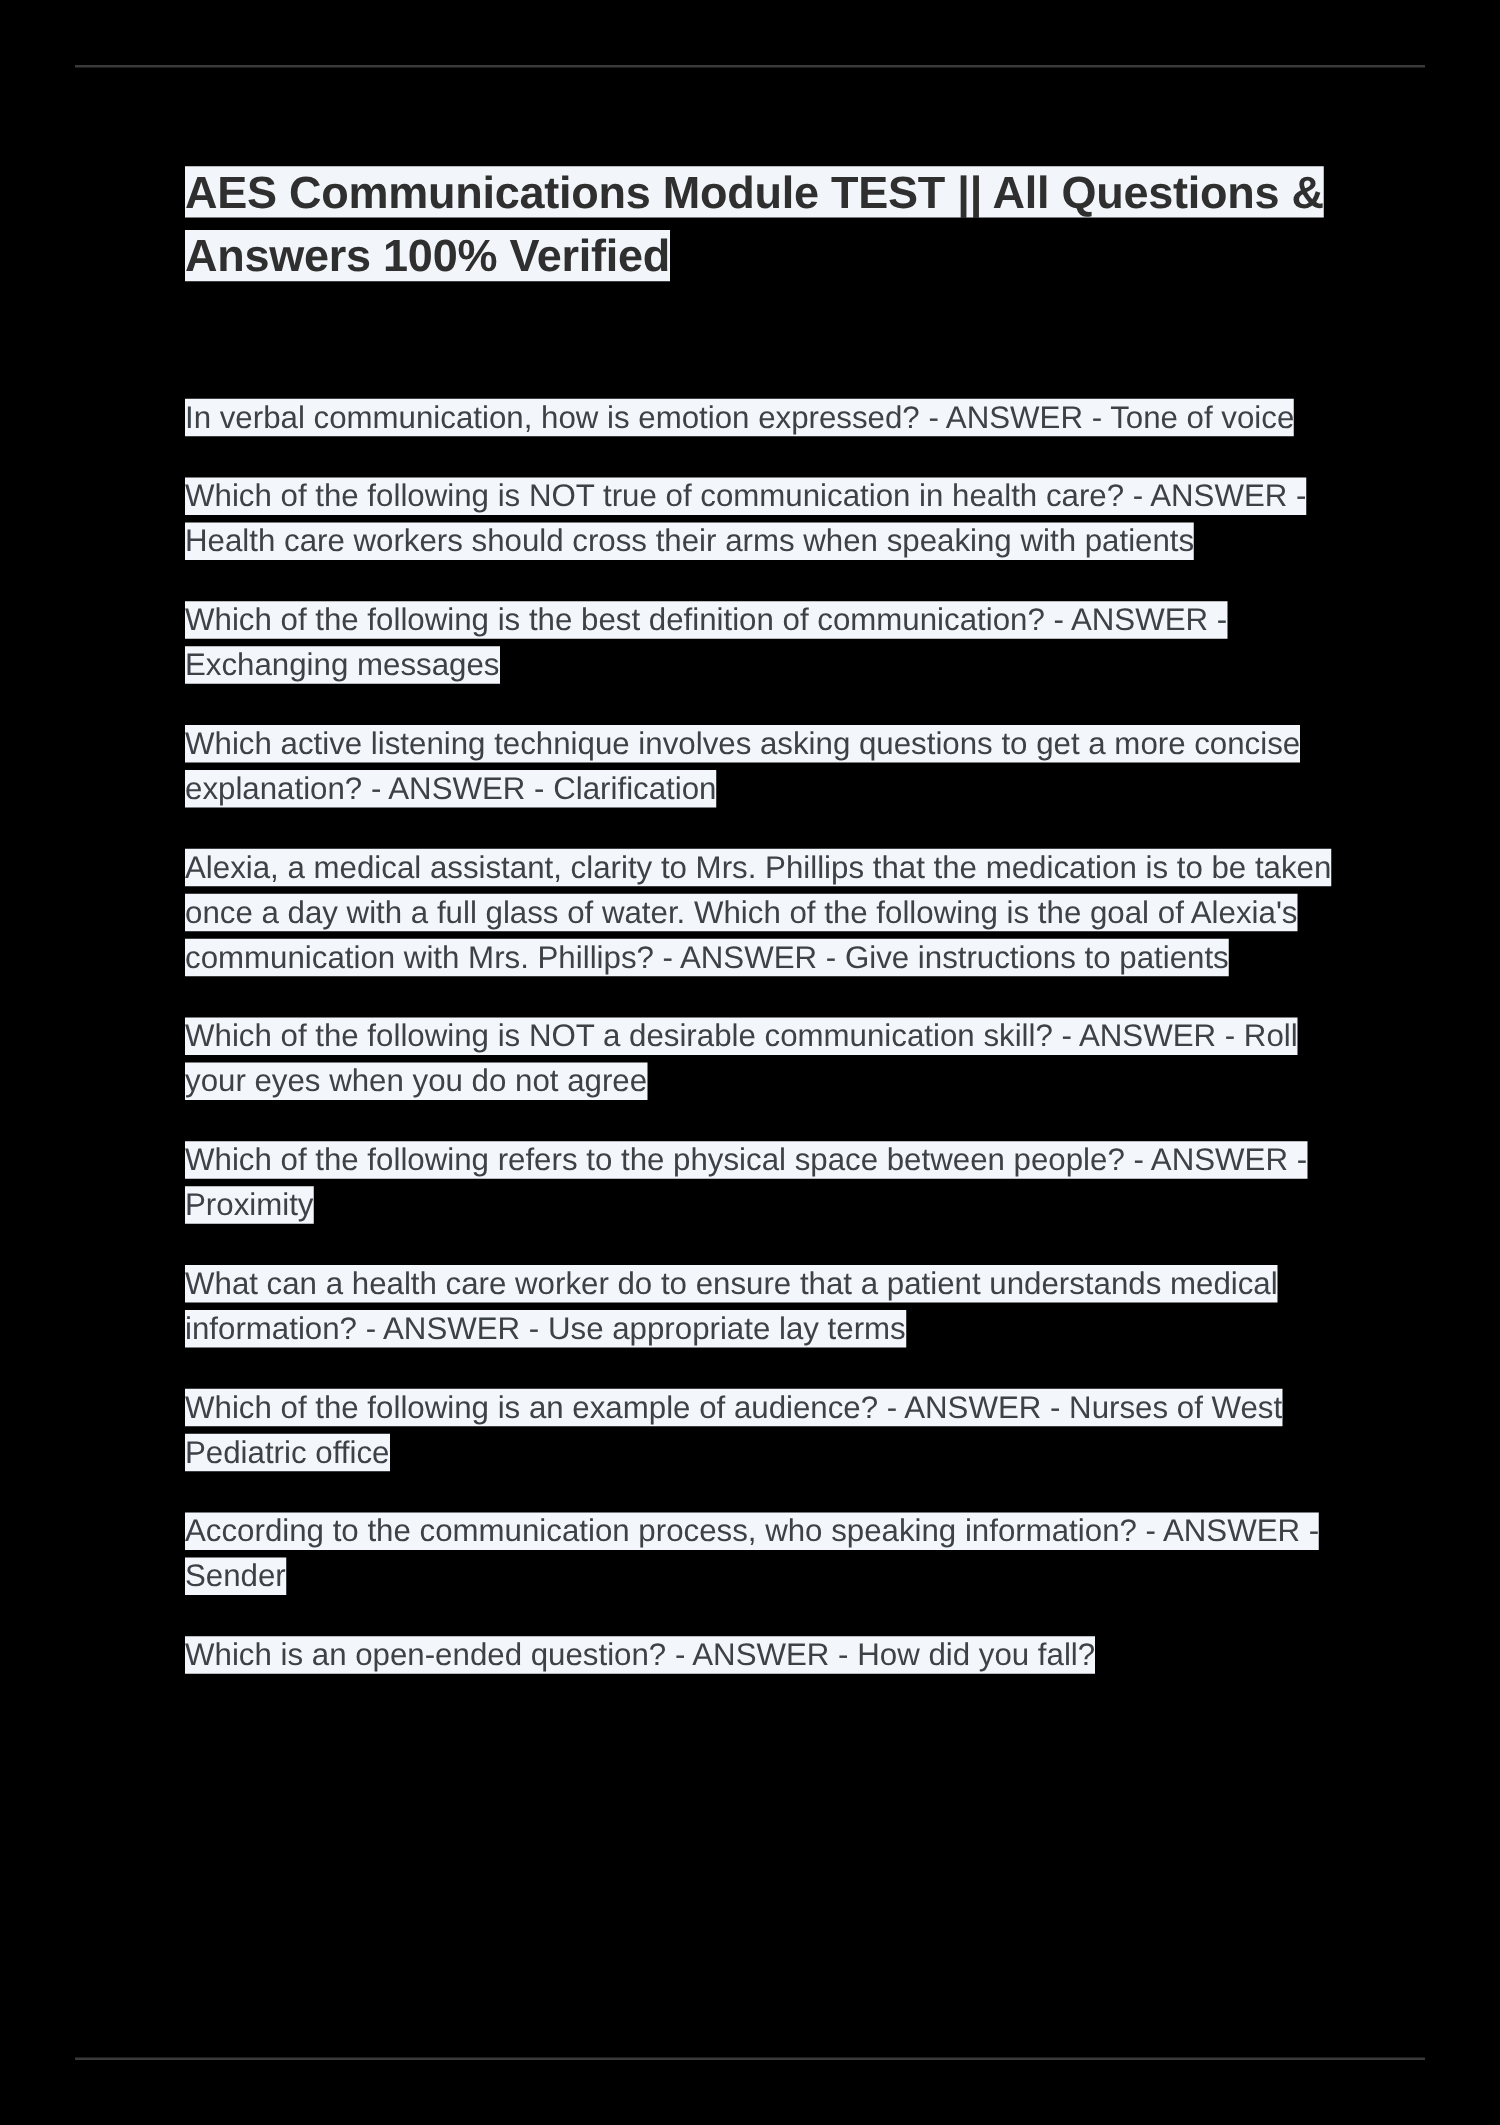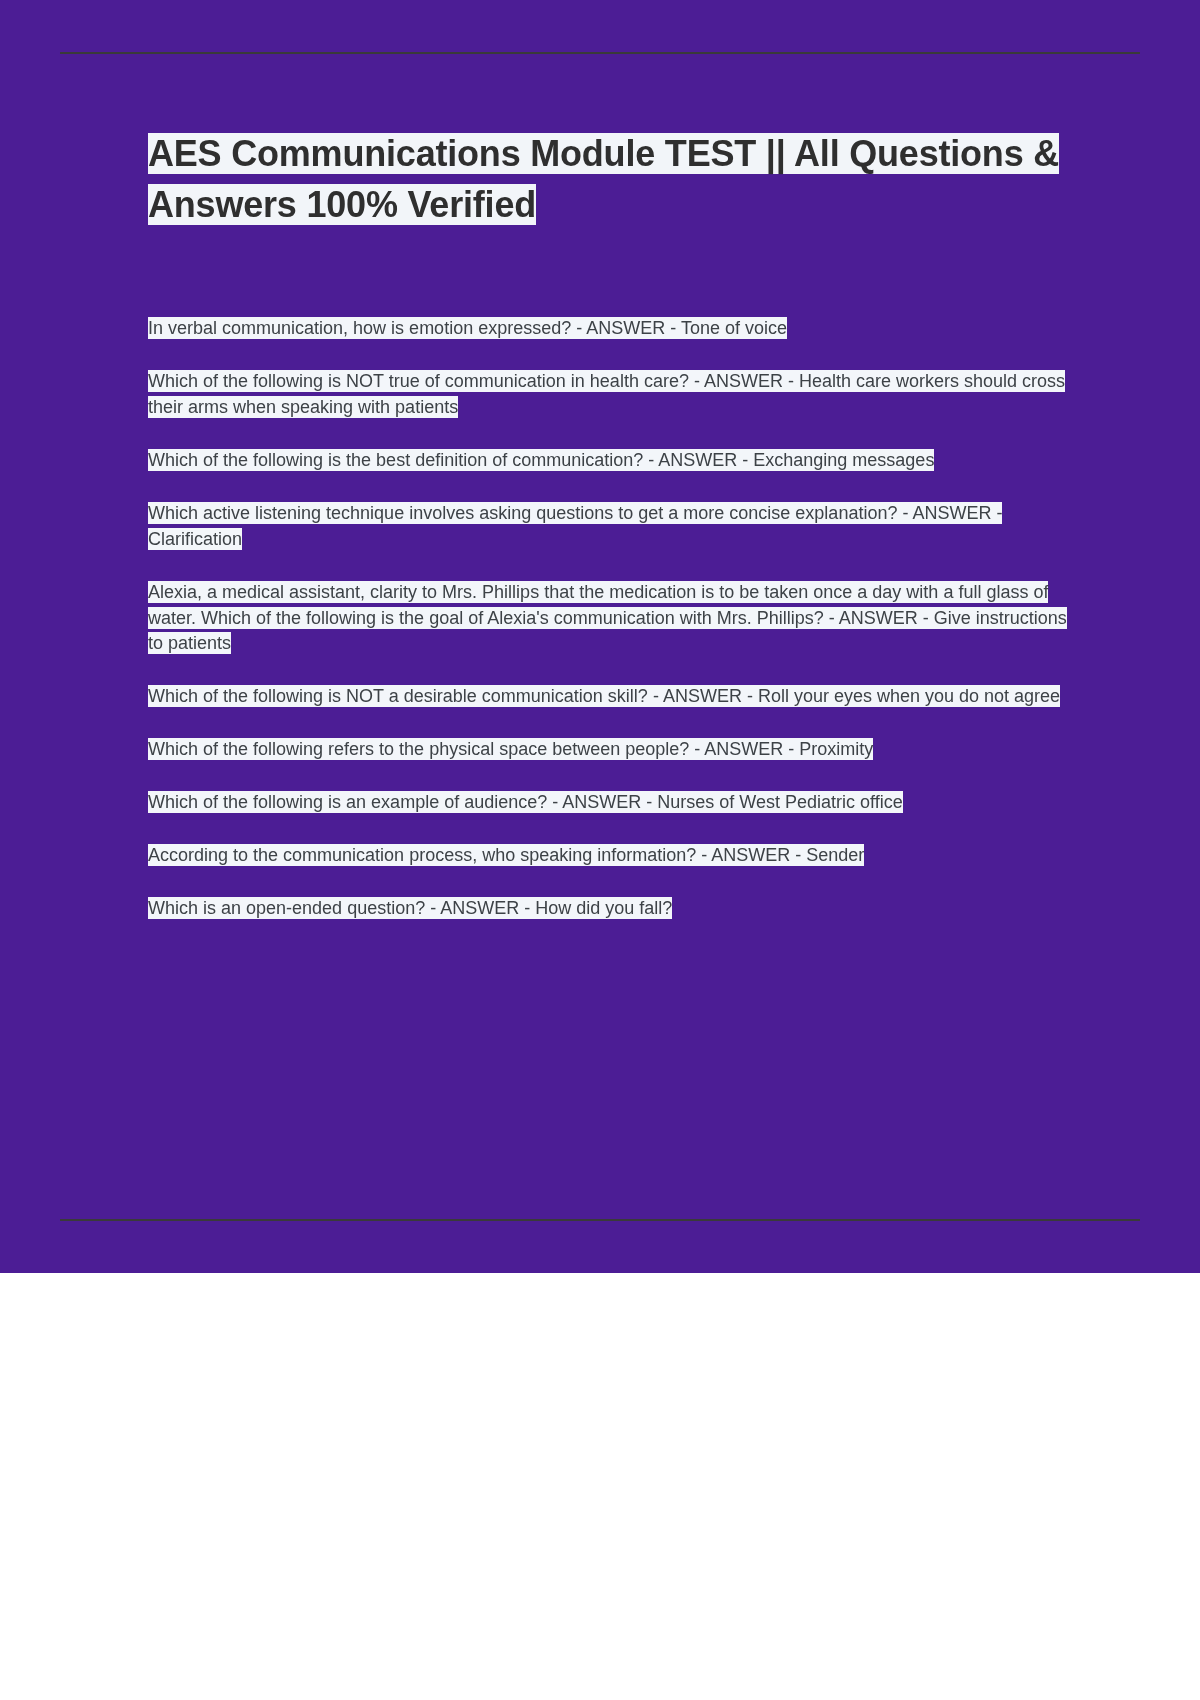--- a/index.html
+++ b/index.html
@@ -9,22 +9,22 @@
   }
   body {
     width: 1200px;
     height: 1700px;
     font-family: "Liberation Sans", sans-serif;
     -webkit-font-smoothing: antialiased;
   }
   .page {
     position: relative;
     width: 1200px;
-    height: 1273px;
-    background: #4c1d95;
+    height: 1700px;
+    background: #000000;
     box-sizing: border-box;
   }
   .rule {
     position: absolute;
     left: 60px;
     right: 60px;
     height: 2px;
     background: #3a3a3a;
   }
   .rule-top { top: 52px; }
@@ -50,21 +50,21 @@
     background: #f2f5f9;
     box-decoration-break: clone;
     -webkit-box-decoration-break: clone;
   }
 
   .qa-list {
     margin-top: 86px;
   }
 
   .qa-item {
-    font-size: 18px;
+    font-size: 25px;
     line-height: 1.44;
     color: #3d4247;
     margin-bottom: 27px;
     max-width: 930px;
   }
   .qa-item .hl {
     background: #f3f6fa;
     box-decoration-break: clone;
     -webkit-box-decoration-break: clone;
     padding: 1px 0;
@@ -82,20 +82,21 @@
     <h1 class="doc-title"><span class="hl">AES Communications Module TEST || All Questions &amp; Answers 100% Verified</span></h1>
 
     <div class="qa-list">
       <p class="qa-item"><span class="hl">In verbal communication, how is emotion expressed? - ANSWER - Tone of voice</span></p>
       <p class="qa-item"><span class="hl">Which of the following is NOT true of communication in health care? - ANSWER - Health care workers should cross their arms when speaking with patients</span></p>
       <p class="qa-item"><span class="hl">Which of the following is the best definition of communication? - ANSWER - Exchanging messages</span></p>
       <p class="qa-item"><span class="hl">Which active listening technique involves asking questions to get a more concise explanation? - ANSWER - Clarification</span></p>
       <p class="qa-item"><span class="hl">Alexia, a medical assistant, clarity to Mrs. Phillips that the medication is to be taken once a day with a full glass of water. Which of the following is the goal of Alexia's communication with Mrs. Phillips? - ANSWER - Give instructions to patients</span></p>
       <p class="qa-item"><span class="hl">Which of the following is NOT a desirable communication skill? - ANSWER - Roll your eyes when you do not agree</span></p>
       <p class="qa-item"><span class="hl">Which of the following refers to the physical space between people? - ANSWER - Proximity</span></p>
+      <p class="qa-item"><span class="hl">What can a health care worker do to ensure that a patient understands medical information? - ANSWER - Use appropriate lay terms</span></p>
       <p class="qa-item"><span class="hl">Which of the following is an example of audience? - ANSWER - Nurses of West Pediatric office</span></p>
       <p class="qa-item"><span class="hl">According to the communication process, who speaking information? - ANSWER - Sender</span></p>
       <p class="qa-item"><span class="hl">Which is an open-ended question? - ANSWER - How did you fall?</span></p>
     </div>
 
   </div>
 
   <div class="rule rule-bottom"></div>
 
 </div>

